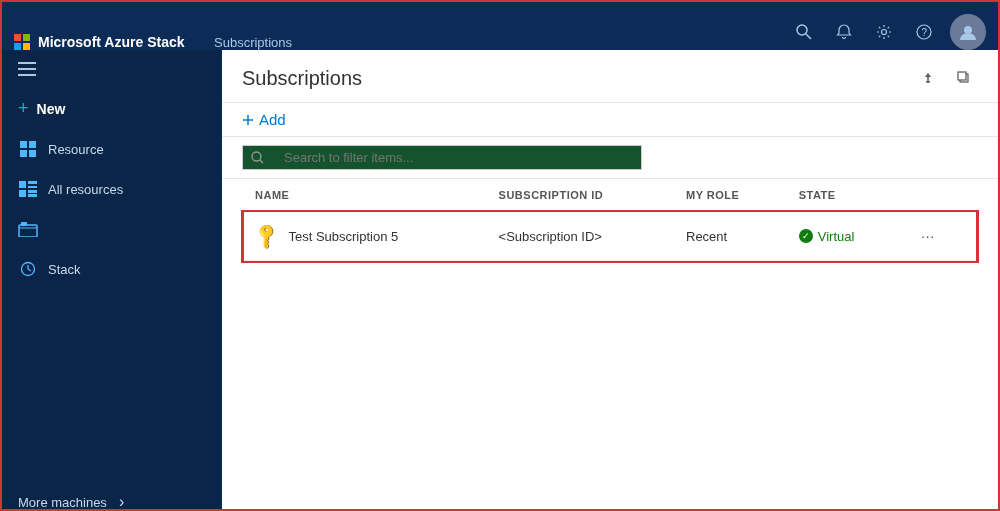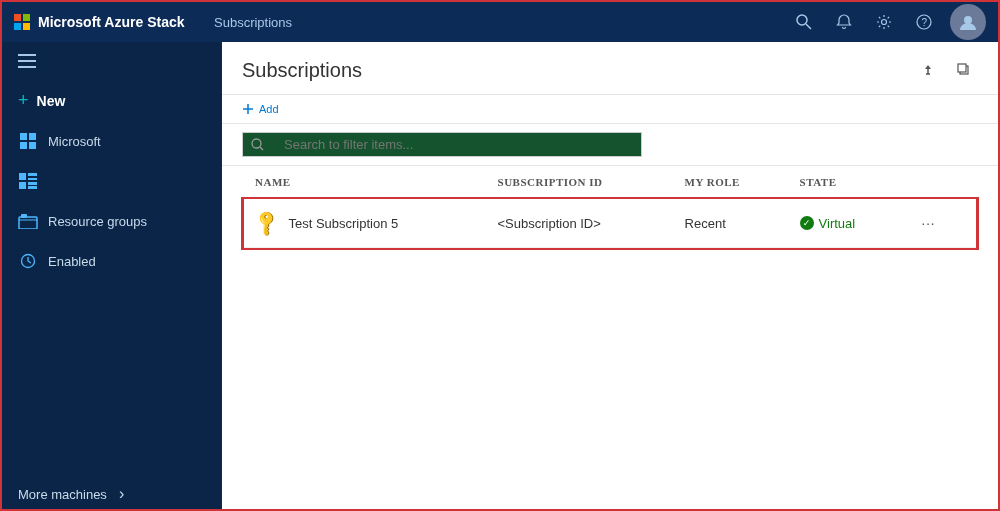--- a/index.html
+++ b/index.html
@@ -1,23 +1,23 @@
 <!DOCTYPE html>
 <html><head>
   <meta charset="utf-8">
   <style>
     * { box-sizing: border-box; margin: 0; padding: 0; }
     body { font-family: 'Segoe UI', Arial, sans-serif; font-size: 13px; background: #f2f2f2; overflow: hidden; }
 
     
     .top-bar {
       display: flex;
-      align-items: center;
+      align-items: flex-end;
       background: #0d2b57;
-      height: 40px;
+      height: 48px;
       padding: 0 12px;
       color: white;
       position: relative;
       z-index: 10;
     }
     .top-bar-brand {
       display: flex;
       align-items: center;
       gap: 8px;
       font-size: 14px;
@@ -206,21 +206,21 @@
       display: flex;
       align-items: center;
       gap: 6px;
     }
     .add-btn {
       display: flex;
       align-items: center;
       gap: 5px;
       cursor: pointer;
       color: #0078d4;
-      font-size: 11px;
+      font-size: 15px;
       font-weight: 500;
     }
 
     
     .search-bar {
       padding: 8px 20px;
       border-bottom: 1px solid #e5e5e5;
     }
     .search-input-wrapper {
       display: flex;
@@ -252,21 +252,20 @@
     }
     .table th {
       text-align: left;
       padding: 10px 12px;
       font-size: 11px;
       font-weight: 600;
       color: #555;
       letter-spacing: 0.5px;
       text-transform: uppercase;
       border-bottom: 1px solid #e5e5e5;
-      font-family: Liberation Serif, serif;
     }
     .table td {
       padding: 12px 12px;
       font-size: 13px;
       color: #333;
       border-bottom: 1px solid #f0f0f0;
       vertical-align: middle;
     }
 
     
@@ -398,56 +397,56 @@
 
       <div class="sidebar-item">
         <div class="sidebar-item-icon">
           <div class="icon-dashboard">
             <span></span>
               <span></span>
               <span></span>
               <span></span>
           </div>
         </div>
-        <span class="sidebar-item-label">Microsoft</span>
+        <span class="sidebar-item-label">Resource</span>
       </div>
 
       <div class="sidebar-item">
         <div class="sidebar-item-icon">
           <svg width="18" height="16" viewBox="0 0 18 16" fill="none">
             <rect x="0" y="0" width="7" height="7" fill="#4db8ff"></rect>
             <rect x="9" y="0" width="9" height="3" fill="#4db8ff"></rect>
             <rect x="9" y="5" width="9" height="2" fill="#4db8ff"></rect>
             <rect x="0" y="9" width="7" height="7" fill="#4db8ff"></rect>
             <rect x="9" y="9" width="9" height="3" fill="#4db8ff"></rect>
             <rect x="9" y="13" width="9" height="3" fill="#4db8ff"></rect>
           </svg>
         </div>
+        <span class="sidebar-item-label">All resources</span>
       </div>
 
       <div class="sidebar-item">
         <div class="sidebar-item-icon">
           <svg width="20" height="16" viewBox="0 0 20 16" fill="none">
             <rect x="1" y="4" width="18" height="12" rx="1" stroke="#4db8ff" stroke-width="1.5" fill="none"></rect>
             <path d="M1 7h18" stroke="#4db8ff" stroke-width="1"></path>
             <rect x="3" y="1" width="6" height="4" rx="1" fill="#4db8ff"></rect>
           </svg>
         </div>
-        <span class="sidebar-item-label">Resource groups</span>
       </div>
 
 
       <div class="sidebar-item">
         <div class="sidebar-item-icon">
           <svg width="16" height="16" viewBox="0 0 16 16" fill="none">
             <circle cx="8" cy="8" r="6.5" stroke="#4db8ff" stroke-width="1.3"></circle>
             <polyline points="8,4 8,8 11,10" stroke="#4db8ff" stroke-width="1.3" fill="none"></polyline>
           </svg>
         </div>
-        <span class="sidebar-item-label">Enabled</span>
+        <span class="sidebar-item-label">Stack</span>
       </div>
 
       <div style="flex:1;"></div>
 
       <div class="sidebar-more">
         <span>More machines</span>
         <span style="font-size:16px; margin-left:4px;">›</span>
       </div>
     </div>
 

